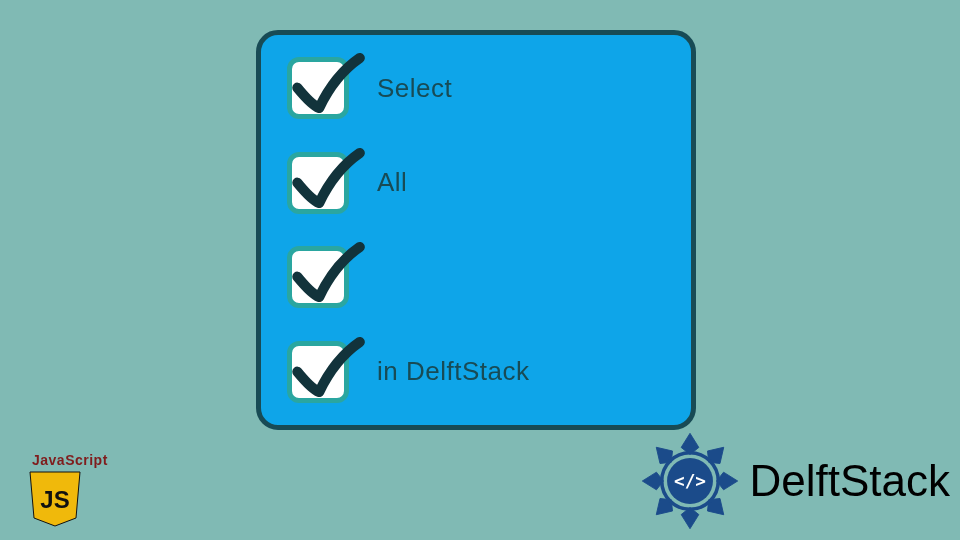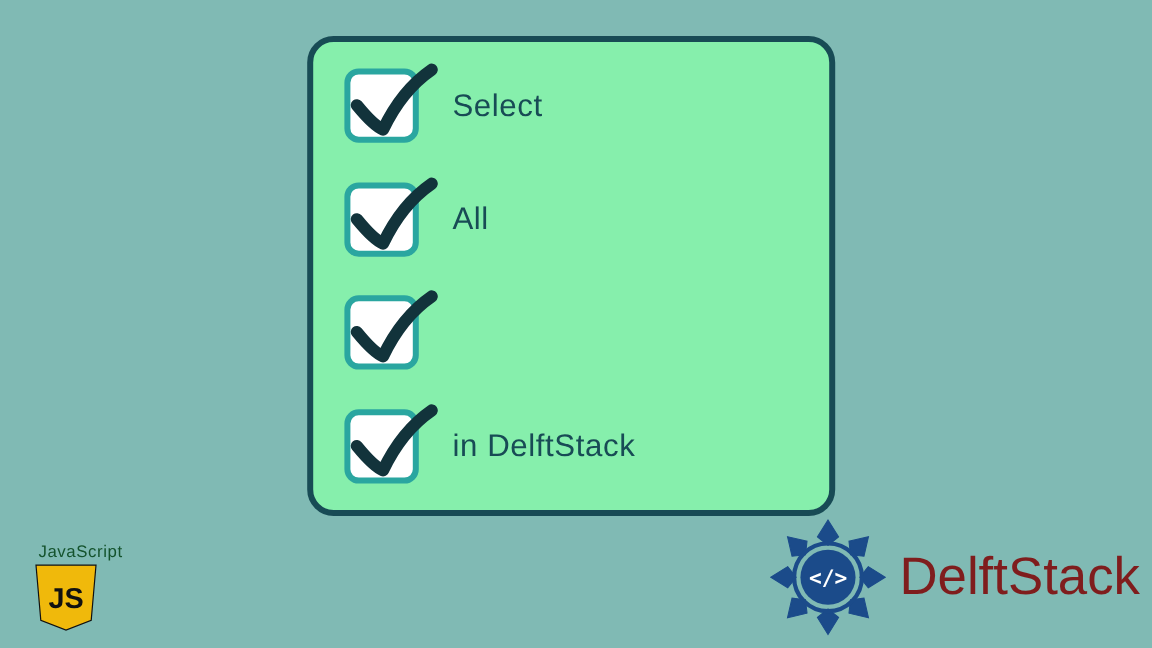--- a/index.html
+++ b/index.html
@@ -8,21 +8,21 @@
     background: #80bab4;
     font-family: "Segoe UI", Arial, sans-serif;
     position: relative;
   }
   .card {
     position: absolute;
     left: 256px;
     top: 30px;
     width: 440px;
     height: 400px;
-    background: #86efac;
+    background: #0ea5e9;
     border: 5px solid #184b55;
     border-radius: 22px;
     padding: 22px 26px;
     display: flex;
     flex-direction: column;
     justify-content: space-between;
   }
   .row {
     display: flex;
     align-items: center;
@@ -52,43 +52,43 @@
   }
   .js-badge {
     position: absolute;
     left: 14px;
     bottom: 8px;
     width: 82px;
     text-align: center;
   }
   .js-badge-text {
     font-size: 14px;
-    font-weight: 400;
-    color: #14532d;
+    font-weight: 700;
+    color: #7f1d1d;
     font-family: Arial, sans-serif;
     letter-spacing: 0.5px;
     margin-bottom: 2px;
     margin-left: 18px;
   }
   .js-shield {
     width: 54px;
     height: 58px;
     margin: 0 auto;
   }
   .brand {
     position: absolute;
     right: 10px;
     bottom: 6px;
     display: flex;
     align-items: center;
     gap: 6px;
   }
   .brand-text {
     font-size: 44px;
-    color: #7f1d1d;
+    color: #000000;
     font-weight: 400;
     font-family: "Segoe UI", Arial, sans-serif;
   }
   .mandala {
     width: 106px;
     height: 106px;
   }
 </style>
 </head>
 <body>

